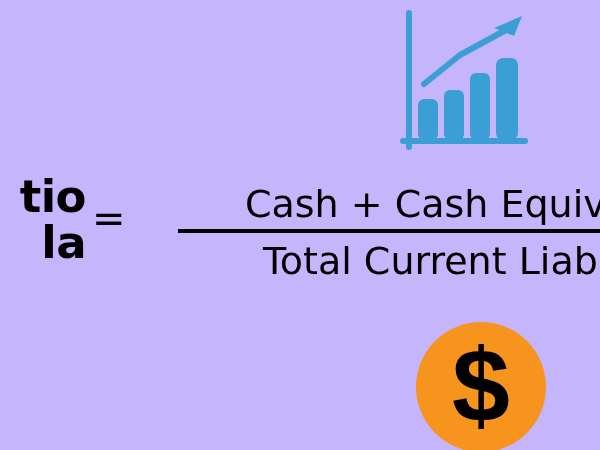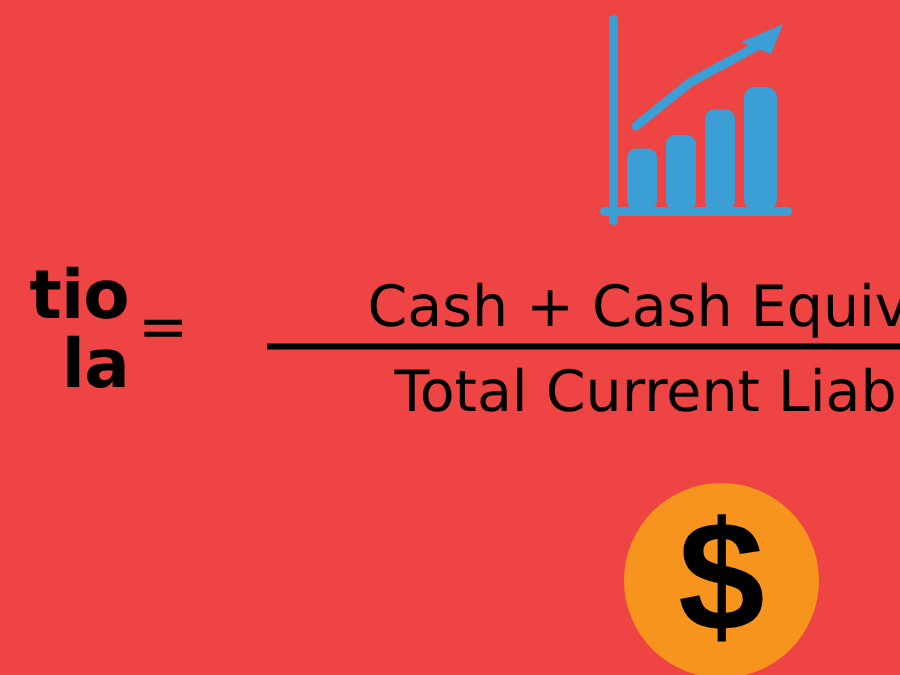--- a/index.html
+++ b/index.html
@@ -5,21 +5,21 @@
 <style>
   html, body {
     margin: 0;
     padding: 0;
     background: #ffffff;
   }
   #canvas {
     position: relative;
     width: 600px;
     height: 450px;
-    background: #ef4444;
+    background: #c4b5fd;
     overflow: hidden;
     font-family: "DejaVu Sans", "Liberation Sans", sans-serif;
   }
 
   
   .label-block {
     position: absolute;
     left: -74px;
     top: 174px;
     width: 160px;

